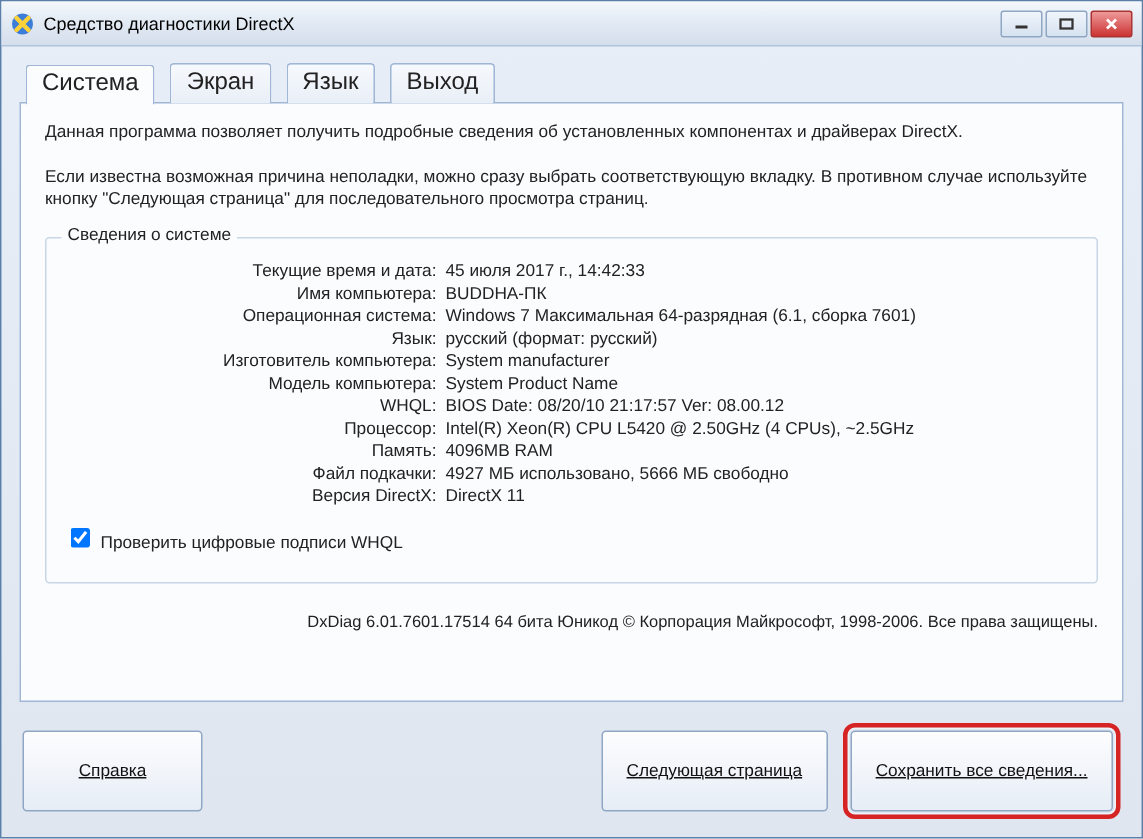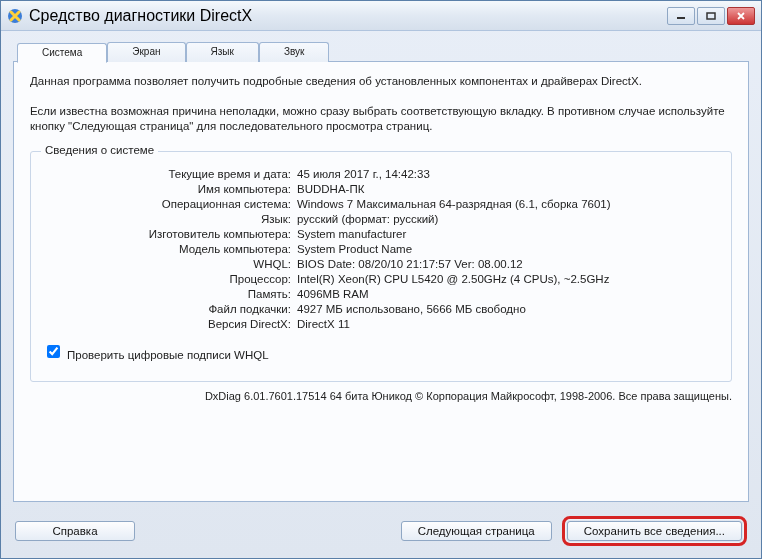--- a/index.html
+++ b/index.html
@@ -18,21 +18,21 @@
   background: linear-gradient(to bottom, #f4f8fc 0%, #e1e9f3 50%, #d5dfec 100%);
   border-bottom: 1px solid #b0c4de;
   display: flex; align-items: center;
   padding: 0 6px;
 }
 .titlebar-icon {
   width: 16px; height: 16px; margin-right: 6px;
   position: relative;
 }
 .titlebar-icon svg { width: 16px; height: 16px; }
-.title-text { font-size: 16px; color: #000; flex: 1; }
+.title-text { font-size: 12px; color: #000; flex: 1; }
 .window-controls { display: flex; gap: 2px; }
 .wc-btn {
   width: 28px; height: 18px;
   border: 1px solid #8fa7c4;
   border-radius: 2px;
   background: linear-gradient(to bottom, #f0f5fb, #d6e2f0);
   display: flex; align-items: center; justify-content: center;
   font-size: 10px; cursor: pointer;
 }
 .wc-close {
@@ -44,27 +44,27 @@
   flex: 1; padding: 10px 12px 8px 12px;
   display: flex; flex-direction: column;
 }
 
 .tab-row {
   display: flex;
   margin-left: 4px;
   position: relative; top: 1px; z-index: 2;
 }
 .tab {
-  padding: 3px 24px;
-  font-size: 10px;
+  padding: 3px 10px;
+  font-size: 16px;
   background: linear-gradient(to bottom, #f6f9fd, #e9eff7);
   border: 1px solid #9fb6d4;
   border-bottom: none;
   border-radius: 3px 3px 0 0;
-  margin-right: 0px;
+  margin-right: 10px;
   cursor: pointer;
   color: #222;
 }
 .tab.active {
   background: #fbfcfe;
   border-bottom: 1px solid #fbfcfe;
   position: relative; top: 1px;
   padding-bottom: 4px;
 }
 
@@ -106,39 +106,40 @@
 .checkbox-row {
   margin-top: 12px;
   display: flex; align-items: flex-end; gap: 4px;
 }
 .checkbox-row input { width: 13px; height: 13px; }
 
 .footer-text {
   text-align: right;
   font-size: 11px;
   color: #222;
-  margin-top: 8px;
+  margin-top: 20px;
 }
 
 .button-row {
   display: flex;
   padding: 6px 14px 12px 14px;
   gap: 10px;
   align-items: center;
 }
 .button-row .spacer { flex: 1; }
 .btn {
   min-width: 120px;
-  padding: 3px 16px;
+  padding: 20px 16px;
   font-size: 11.5px;
   border: 1px solid #8fa7c4;
   border-radius: 3px;
   background: linear-gradient(to bottom, #fdfdfe, #e6edf6);
   cursor: pointer;
   color: #111;
+  text-decoration: underline;
 }
 
 .highlight {
   border: 3px solid #d62424;
   border-radius: 8px;
   padding: 2px;
   display: inline-block;
   box-shadow: 0 0 0 1px rgba(255,255,255,.5) inset;
 }
 .highlight .btn { margin: 0; }
@@ -174,21 +175,21 @@
         </div>
     </div>
   </div>
 
   <div class="content-area">
 
     <div class="tab-row">
       <div class="tab active">Система</div>
       <div class="tab">Экран</div>
       <div class="tab">Язык</div>
-      <div class="tab">Звук</div>
+      <div class="tab">Выход</div>
     </div>
 
     <div class="tab-panel">
 
       <div class="intro-block">
         <p>Данная программа позволяет получить подробные сведения об установленных компонентах и драйверах DirectX.</p>
         <p>Если известна возможная причина неполадки, можно сразу выбрать соответствующую вкладку. В противном случае используйте кнопку "Следующая страница" для последовательного просмотра страниц.</p>
       </div>
 
       <div class="fieldset">

